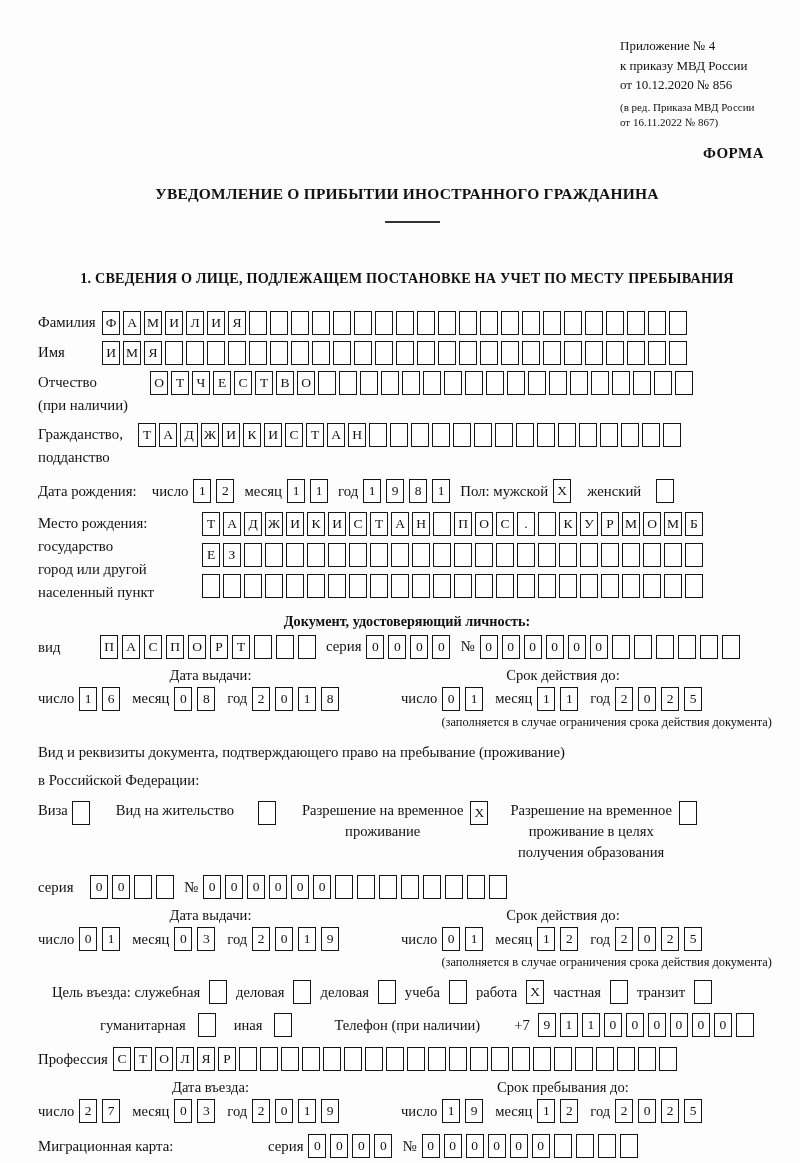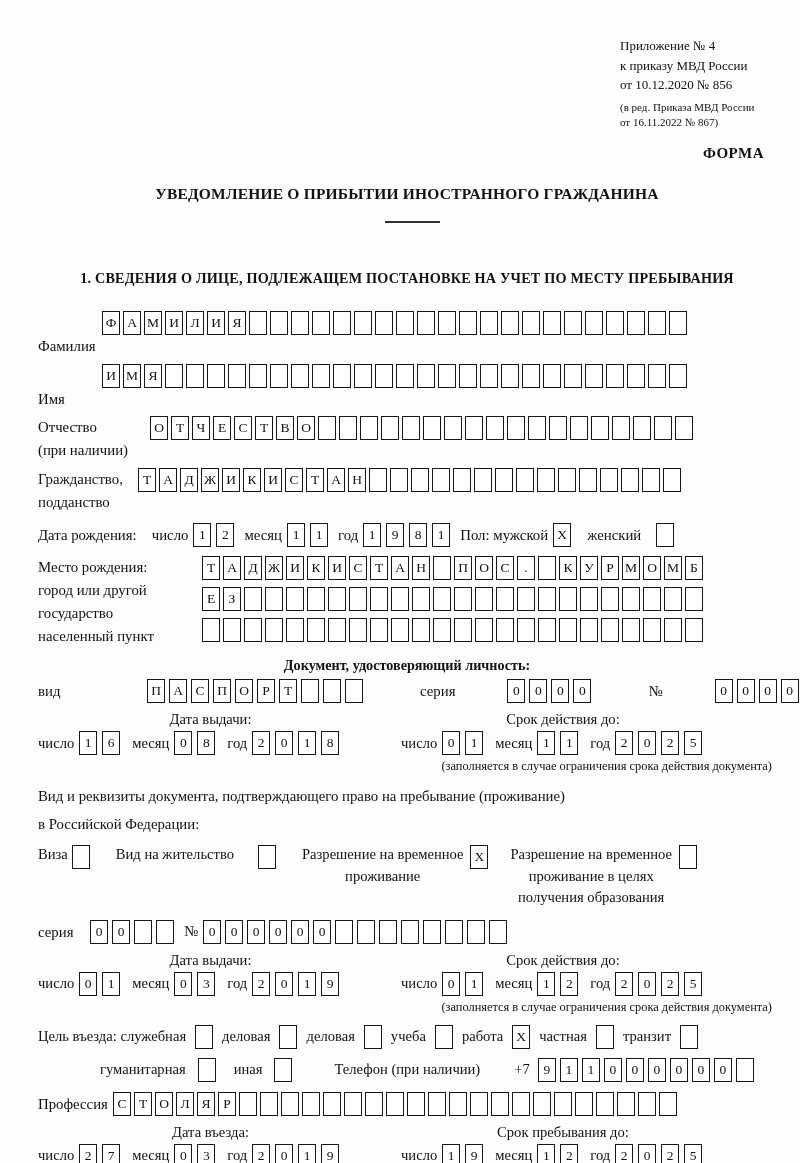--- a/index.html
+++ b/index.html
@@ -12,21 +12,21 @@
   .appendix .sm{font-size:11px;line-height:1.45;}
   .appendix .gap{margin-top:5px;}
   .forma{ text-align:right;padding-right:12px;font-weight:bold;font-size:15px;margin-top:14px;letter-spacing:.5px;}
   .title{ text-align:center;font-weight:bold;font-size:15.5px;line-height:1.55;margin-top:20px;letter-spacing:.2px;}
   .title .blank{display:inline-block;width:55px;border-bottom:2.2px solid #333;height:12px;margin-left:10px;}
   .sect{ text-align:center;font-weight:bold;font-size:14.2px;margin-top:40px;letter-spacing:.2px;}
 
   .frow{display:flex;align-items:flex-start;margin-top:6px;}
   .lbl{font-size:14.8px;line-height:1.5;flex:none;}
   .lbl2 div{font-size:14.8px;line-height:1.55;}
-  .w64{width:64px;margin-top:24px;}
+  .w64{width:64px;}
   .w112{width:112px;}
   .w100{width:100px;}
   .w164{width:164px;}
   .w62{width:62px;}
   .w75{width:75px;}
 
   .cells{display:flex;gap:3px;flex:none;flex-wrap:nowrap;}
   .cells.g4{gap:4px;}
   .cells.g5{gap:5px;}
   .cell{
@@ -49,21 +49,21 @@
   .dlab{font-size:14.6px;margin-right:5px;white-space:nowrap;}
   .dlab.mid{margin-left:12px;}
   .note{ text-align:right;font-size:12.4px;margin-top:4px;padding-right:4px;font-family:Liberation Serif, serif;}
   .plain{font-size:14.8px;line-height:1.9;margin-top:8px;}
 
   .cbrow{display:flex;align-items:flex-start;margin-top:6px;}
   .cbitem{display:flex;align-items:flex-start;}
   .cbcap{font-size:14.6px;line-height:1.45;white-space:nowrap;}
   .cbcap.c{text-align:center;}
   .cbbox{margin-left:7px;margin-top:1px;}
-  .purpose{display:flex;align-items:center;gap:9px;margin-top:10px;flex-wrap:nowrap;}
+  .purpose{display:flex;align-items:center;gap:9px;margin-top:10px;flex-wrap:nowrap;margin-left:14px;}
   .purpose .cbcap{white-space:nowrap;}
   .p2{display:flex;align-items:center;margin-top:9px;padding-left:62px;}
 
   .guard{display:flex;align-items:flex-start;margin-top:10px;}
   .guardlbl div{font-size:14.6px;line-height:1.65;white-space:nowrap;}
 </style>
 </head>
 <body>
 
 <div>
@@ -248,22 +248,22 @@
       </span>
     <span class="inlbl" style="margin-left:16px;">женский</span>
     <span class="cells" style="margin-left:10px;">
         <span class="cell"></span>
       </span>
   </div>
 
   <div class="frow" style="margin-top:9px;">
     <div class="lbl2 w164">
       <div>Место рождения:</div>
+      <div>государство</div>
       <div>город или другой</div>
-      <div>государство</div>
       <div>населенный пункт</div>
     </div>
     <div class="stack">
       <span class="cells">
           <span class="cell">Т</span>
           <span class="cell">А</span>
           <span class="cell">Д</span>
           <span class="cell">Ж</span>
           <span class="cell">И</span>
           <span class="cell">К</span>
@@ -336,21 +336,21 @@
           <span class="cell"></span>
           <span class="cell"></span>
           <span class="cell"></span>
           <span class="cell"></span>
         </span>
     </div>
   </div>
 
   <div class="ctr-bold">Документ, удостоверяющий личность:</div>
 
-  <div class="frow" style="align-items:center;margin-top:5px;gap:47px;">
+  <div class="frow" style="align-items:center;margin-top:5px;">
     <span class="lbl w62">вид</span>
     <span class="cells g4">
         <span class="cell">П</span>
         <span class="cell">А</span>
         <span class="cell">С</span>
         <span class="cell">П</span>
         <span class="cell">О</span>
         <span class="cell">Р</span>
         <span class="cell">Т</span>
         <span class="cell"></span>

